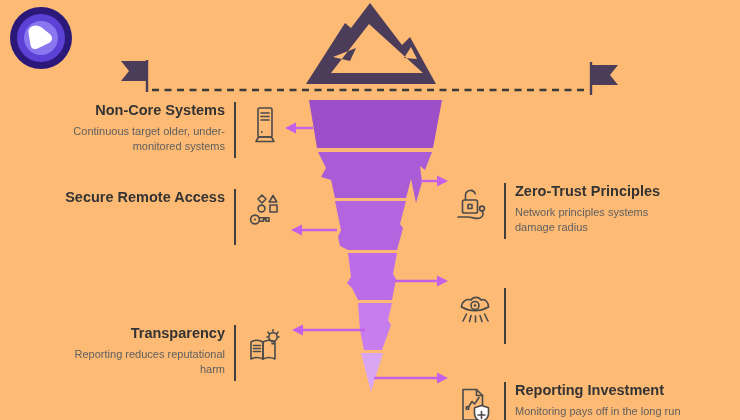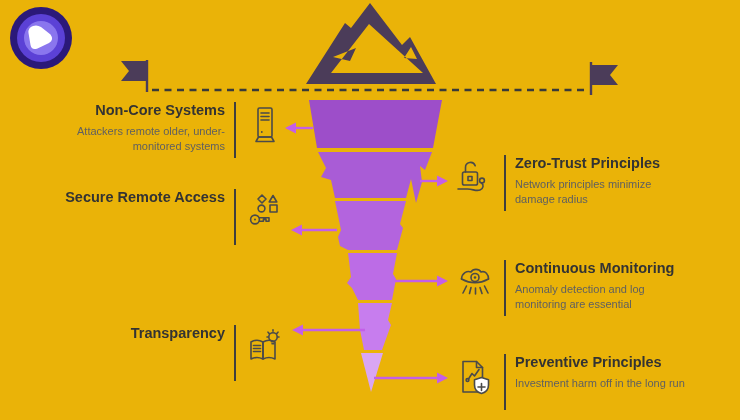--- a/index.html
+++ b/index.html
@@ -1,26 +1,26 @@
 <!DOCTYPE html>
 <html><head>
 <meta charset="utf-8">
 <style>
   html,body{margin:0;padding:0;background:#fff;}
   .canvas{
-    position:relative;width:740px;height:420px;background:#eab308;
+    position:relative;width:740px;height:420px;background:#fdba74;
     font-family:"Liberation Sans",sans-serif;overflow:hidden;
   }
   .scene{position:absolute;left:0;top:0;width:740px;height:420px;}
   .item{position:absolute;display:flex;align-items:flex-start;}
   .item .title{font-size:14.5px;font-weight:bold;color:#333333;line-height:1.2;}
   .item .desc{font-size:11px;color:#606060;line-height:1.35;margin-top:5px;}
   .item.left{left:55px;width:230px;}
   .item.left .txt{width:172px;text-align:right;}
-  .item.right{left:455px;}
+  .item.right{left:455px;margin-top:28px;}
   .item.right .txt{width:160px;text-align:left;}
   .vbar{width:2px;background:#3f3f3f;min-height:56px;align-self:stretch;margin:0 9px;flex:0 0 2px;}
   .ic{width:40px;flex:0 0 40px;display:flex;justify-content:center;margin-top:3px;}
   .ic svg{stroke:#4a4a4a;fill:none;stroke-width:1.6;stroke-linecap:round;stroke-linejoin:round;}
 </style>
 </head>
 <body>
 
 <div class="canvas">
 
@@ -83,21 +83,21 @@
       <g>
         <path d="M374,378 H438" stroke-width="2.4" fill="none" stroke="#c45fe8"></path>
         <path d="M448,378 L437,372.5 L437,383.5 Z" fill="#c45fe8"></path>
       </g>
     </g>
   </svg>
 
   <div class="item left" style="top:102px">
     <div class="txt">
       <div class="title">Non-Core Systems</div>
-      <div class="desc">Attackers remote older, under-monitored systems</div>
+      <div class="desc">Continuous target older, under-monitored systems</div>
     </div>
     <div class="vbar"></div>
     <div class="ic">
       <svg width="36" height="42" viewBox="0 0 36 40">
         <rect x="11" y="2" width="14" height="29" rx="1.5"></rect>
         <line x1="14" y1="7" x2="22" y2="7"></line>
         <line x1="14" y1="10.5" x2="22" y2="10.5"></line>
         <line x1="14" y1="14" x2="22" y2="14"></line>
         <circle cx="14.8" cy="26" r="0.9" fill="#4a4a4a" stroke="none"></circle>
         <path d="M9,35.5 h18 l-2.5,-4.5 h-13 z"></path>
@@ -119,20 +119,21 @@
         <circle cx="8" cy="27.5" r="4.4"></circle>
         <circle cx="8" cy="27.5" r="1" fill="#4a4a4a" stroke="none"></circle>
         <path d="M12.4,25.8 h9.6 v3.4 h-3 v-1.8 h-2.6 v1.8 h-4"></path>
       </svg>
     </div>
   </div>
 
   <div class="item left" style="top:325px">
     <div class="txt">
       <div class="title">Transparency</div>
+      <div class="desc">Reporting reduces reputational harm</div>
     </div>
     <div class="vbar"></div>
     <div class="ic">
       <svg width="38" height="38" viewBox="0 0 38 36">
         <path d="M5,13 q6,-3.5 12,0 v17 q-6,-3 -12,0 z"></path>
         <path d="M17,13 q6,-3.5 12,0 v17 q-6,-3 -12,0 z"></path>
         <path d="M7.5,16.5 h7 M7.5,19.5 h7 M7.5,22.5 h7"></path>
         <circle cx="27" cy="8" r="4.2"></circle>
         <path d="M25.5,12.8 h3 M26,14.8 h2"></path>
         <path d="M27,2.2 V0.8 M23.3,4.6 L22,3.2 M30.7,4.6 L32,3.2 M22.4,8 H21 M31.6,8 H33"></path>
@@ -146,52 +147,48 @@
         <path d="M8.5,13 V8.5 a5,5 0 0 1 9.7,-1.8"></path>
         <rect x="5.5" y="13" width="15" height="13" rx="1.8"></rect>
         <rect x="11" y="17.5" width="4" height="4"></rect>
         <path d="M1,30 h9.5 c5.5,0 8.5,2.5 12.5,1 c3.5,-1.3 4,-5.5 1.5,-7"></path>
         <circle cx="25" cy="21.5" r="2.4"></circle>
       </svg>
     </div>
     <div class="vbar"></div>
     <div class="txt">
       <div class="title">Zero-Trust Principles</div>
-      <div class="desc">Network principles minimize damage radius</div>
+      <div class="desc">Network principles systems damage radius</div>
     </div>
   </div>
 
   <div class="item right" style="top:260px">
     <div class="ic">
       <svg width="36" height="38" viewBox="0 0 36 36">
         <path d="M4.5,15 C5,9 10,6.5 14,8 C16,4.5 22,4.5 24,8 C28.5,6.5 31.5,10.5 31.5,15"></path>
         <path d="M4.5,15 Q18,22.5 31.5,15"></path>
         <circle cx="18" cy="13.5" r="4"></circle>
         <circle cx="18" cy="13.5" r="1.3" fill="#4a4a4a" stroke="none"></circle>
         <path d="M9.5,22 L6,29 M14,23.5 L12.5,29.5 M18.5,24 L18.5,30 M23,23.5 L25,29.5 M27.5,22 L31,29"></path>
       </svg>
     </div>
     <div class="vbar"></div>
-    <div class="txt">
-      <div class="title">Continuous Monitoring</div>
-      <div class="desc">Anomaly detection and log monitoring are essential</div>
-    </div>
   </div>
 
   <div class="item right" style="top:354px">
     <div class="ic">
       <svg width="36" height="40" viewBox="0 0 36 38">
         <path d="M6,3.5 h13.5 l6,6 V34 H6 Z"></path>
         <path d="M19.5,3.5 V9.5 h6"></path>
         <circle cx="10.5" cy="22" r="1.4"></circle>
         <path d="M11.5,21 L15,15.5 L17.5,18 L22,11.5"></path>
         <path d="M24.5,19.5 l7,2.3 v5.2 c0,4.6 -3,7.4 -7,8.5 c-4,-1.1 -7,-3.9 -7,-8.5 v-5.2 z" fill="#ffffff"></path>
         <path d="M24.5,25.5 v7 M21,29 h7"></path>
       </svg>
     </div>
     <div class="vbar"></div>
     <div class="txt" style="width:200px">
-      <div class="title">Preventive Principles</div>
-      <div class="desc">Investment harm off in the long run</div>
+      <div class="title">Reporting Investment</div>
+      <div class="desc">Monitoring pays off in the long run</div>
     </div>
   </div>
 
 </div>
 
 </body></html>

